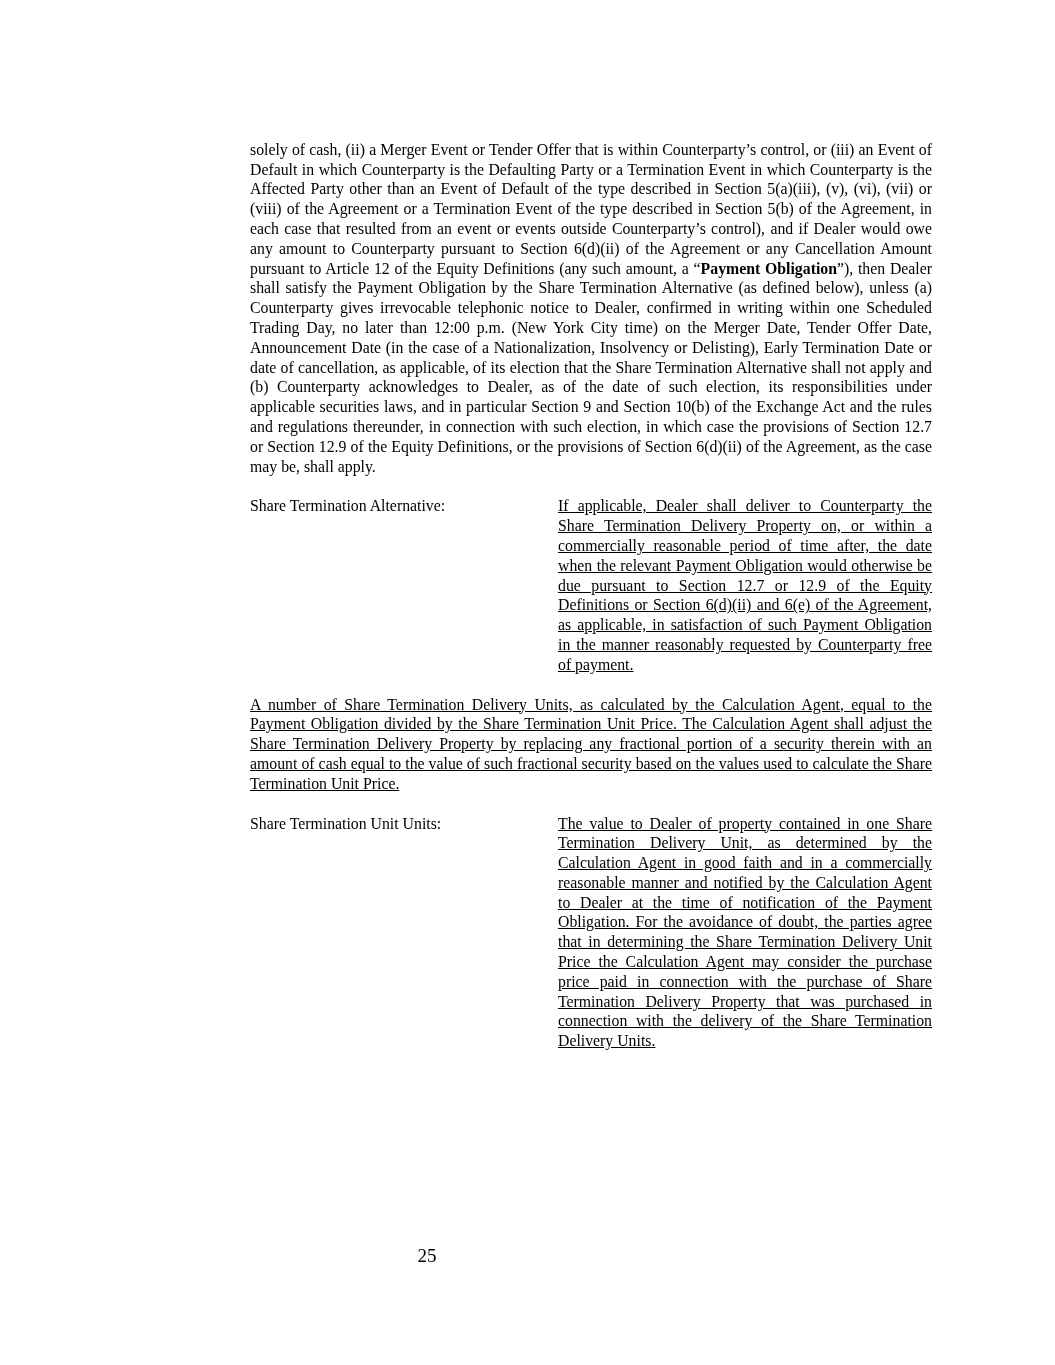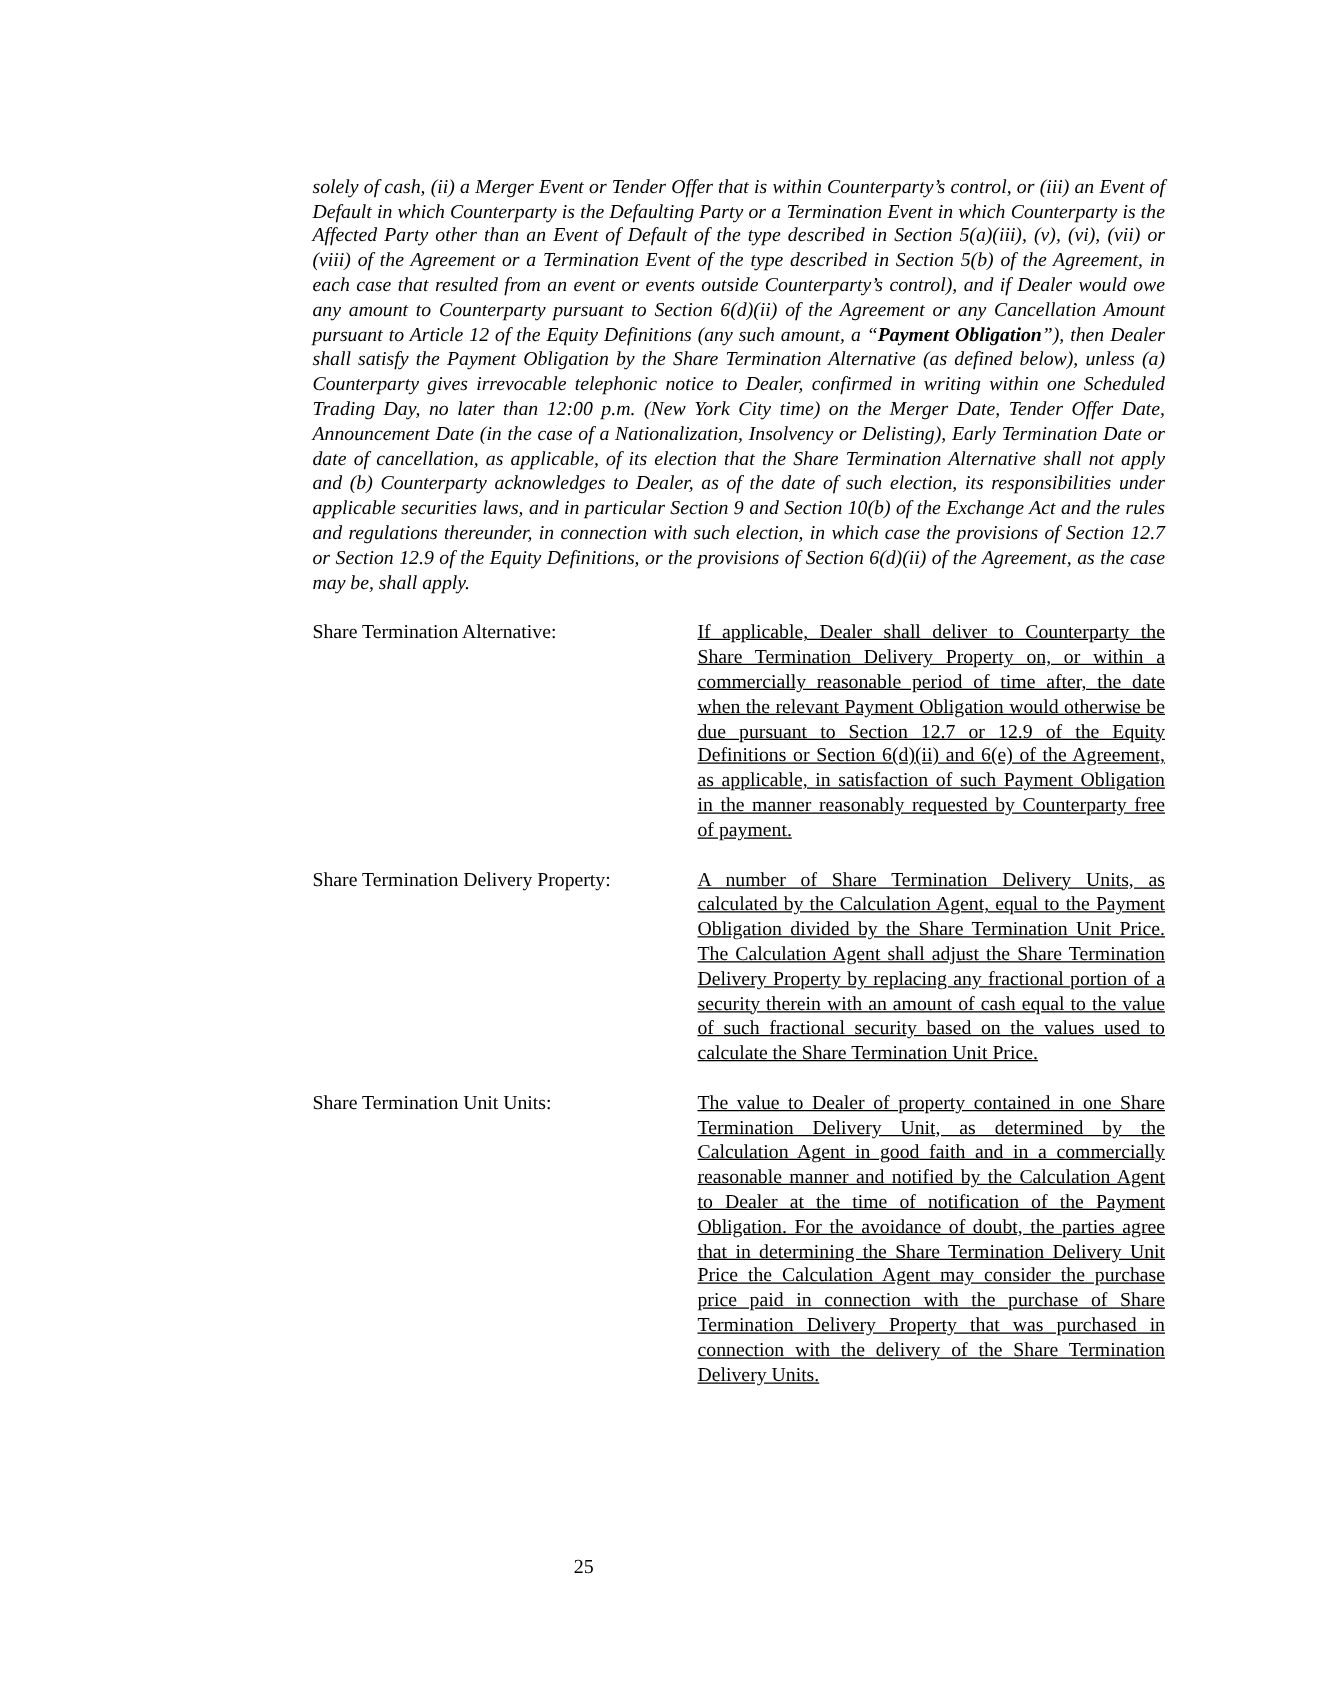--- a/index.html
+++ b/index.html
@@ -25,21 +25,20 @@
   .content {
     position: absolute;
     left: 250px;
     top: 124px;
     width: 682px;
     font-size: 15.8px;
     line-height: 19.8px;
   }
   .intro {
     text-align: justify;
-    font-style: italic;
   }
   .intro .bold {
     font-weight: bold;
   }
   .def-row {
     display: flex;
     flex-direction: row;
     margin-top: 20px;
     align-items: flex-start;
   }
@@ -52,39 +51,37 @@
     flex: 1 1 auto;
     text-align: justify;
     text-decoration: underline;
   }
   .page-number {
     position: absolute;
     left: 0;
     top: 1245px;
     width: 854px;
     text-align: center;
-    font-size: 16px;
-    margin-left: 40px;
+    font-size: 19px;
   }
 </style>
 </head>
 <body>
 
 <div class="page">
   <div class="content">
 
     <p class="intro"><span>solely of cash, (ii) a Merger Event or Tender Offer that is within Counterparty’s control, or (iii) an Event of Default in which Counterparty is the Defaulting Party or a Termination Event in which Counterparty is the Affected Party other than an Event of Default of the type described in Section 5(a)(iii), (v), (vi), (vii) or (viii) of the Agreement or a Termination Event of the type described in Section 5(b) of the Agreement, in each case that resulted from an event or events outside Counterparty’s control), and if Dealer would owe any amount to Counterparty pursuant to Section 6(d)(ii) of the Agreement or any Cancellation Amount pursuant to Article 12 of the Equity Definitions (any such amount, a “</span><span class="bold">Payment Obligation</span><span>”), then Dealer shall satisfy the Payment Obligation by the Share Termination Alternative (as defined below), unless (a) Counterparty gives irrevocable telephonic notice to Dealer, confirmed in writing within one Scheduled Trading Day, no later than 12:00 p.m. (New York City time) on the Merger Date, Tender Offer Date, Announcement Date (in the case of a Nationalization, Insolvency or Delisting), Early Termination Date or date of cancellation, as applicable, of its election that the Share Termination Alternative shall not apply and (b) Counterparty acknowledges to Dealer, as of the date of such election, its responsibilities under applicable securities laws, and in particular Section 9 and Section 10(b) of the Exchange Act and the rules and regulations thereunder, in connection with such election, in which case the provisions of Section 12.7 or Section 12.9 of the Equity Definitions, or the provisions of Section 6(d)(ii) of the Agreement, as the case may be, shall apply.</span></p>
 
     <div class="def-row">
       <div class="def-term">Share Termination Alternative:</div>
       <div class="def-text">If applicable, Dealer shall deliver to Counterparty the Share Termination Delivery Property on, or within a commercially reasonable period of time after, the date when the relevant Payment Obligation would otherwise be due pursuant to Section 12.7 or 12.9 of the Equity Definitions or Section 6(d)(ii) and 6(e) of the Agreement, as applicable, in satisfaction of such Payment Obligation in the manner reasonably requested by Counterparty free of payment.</div>
     </div>
 
     <div class="def-row">
-      <div class="def-term">Share Termination Delivery Property:</div>
       <div class="def-text">A number of Share Termination Delivery Units, as calculated by the Calculation Agent, equal to the Payment Obligation divided by the Share Termination Unit Price.  The Calculation Agent shall adjust the Share Termination Delivery Property by replacing any fractional portion of a security therein with an amount of cash equal to the value of such fractional security based on the values used to calculate the Share Termination Unit Price.</div>
     </div>
 
     <div class="def-row">
       <div class="def-term">Share Termination Unit Units:</div>
       <div class="def-text">The value to Dealer of property contained in one Share Termination Delivery Unit, as determined by the Calculation Agent in good faith and in a commercially reasonable manner and notified by the Calculation Agent to Dealer at the time of notification of the Payment Obligation. For the avoidance of doubt, the parties agree that in determining the Share Termination Delivery Unit Price the Calculation Agent may consider the purchase price paid in connection with the purchase of Share Termination Delivery Property that was purchased in connection with the delivery of the Share Termination Delivery Units.</div>
     </div>
 
     <div class="def-row">
     </div>

